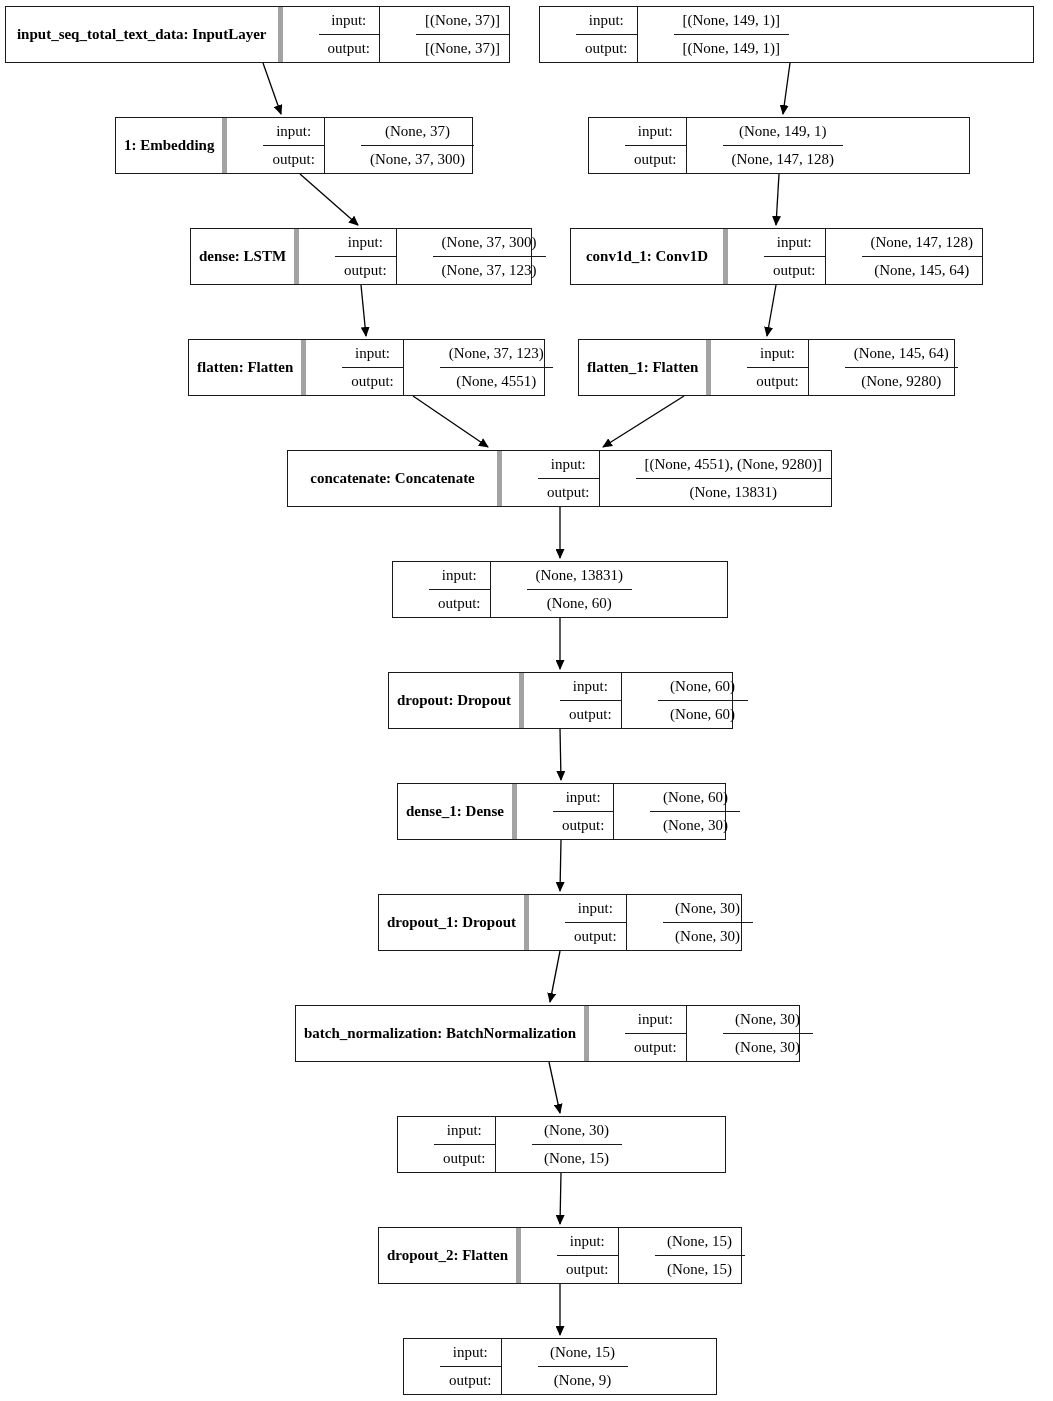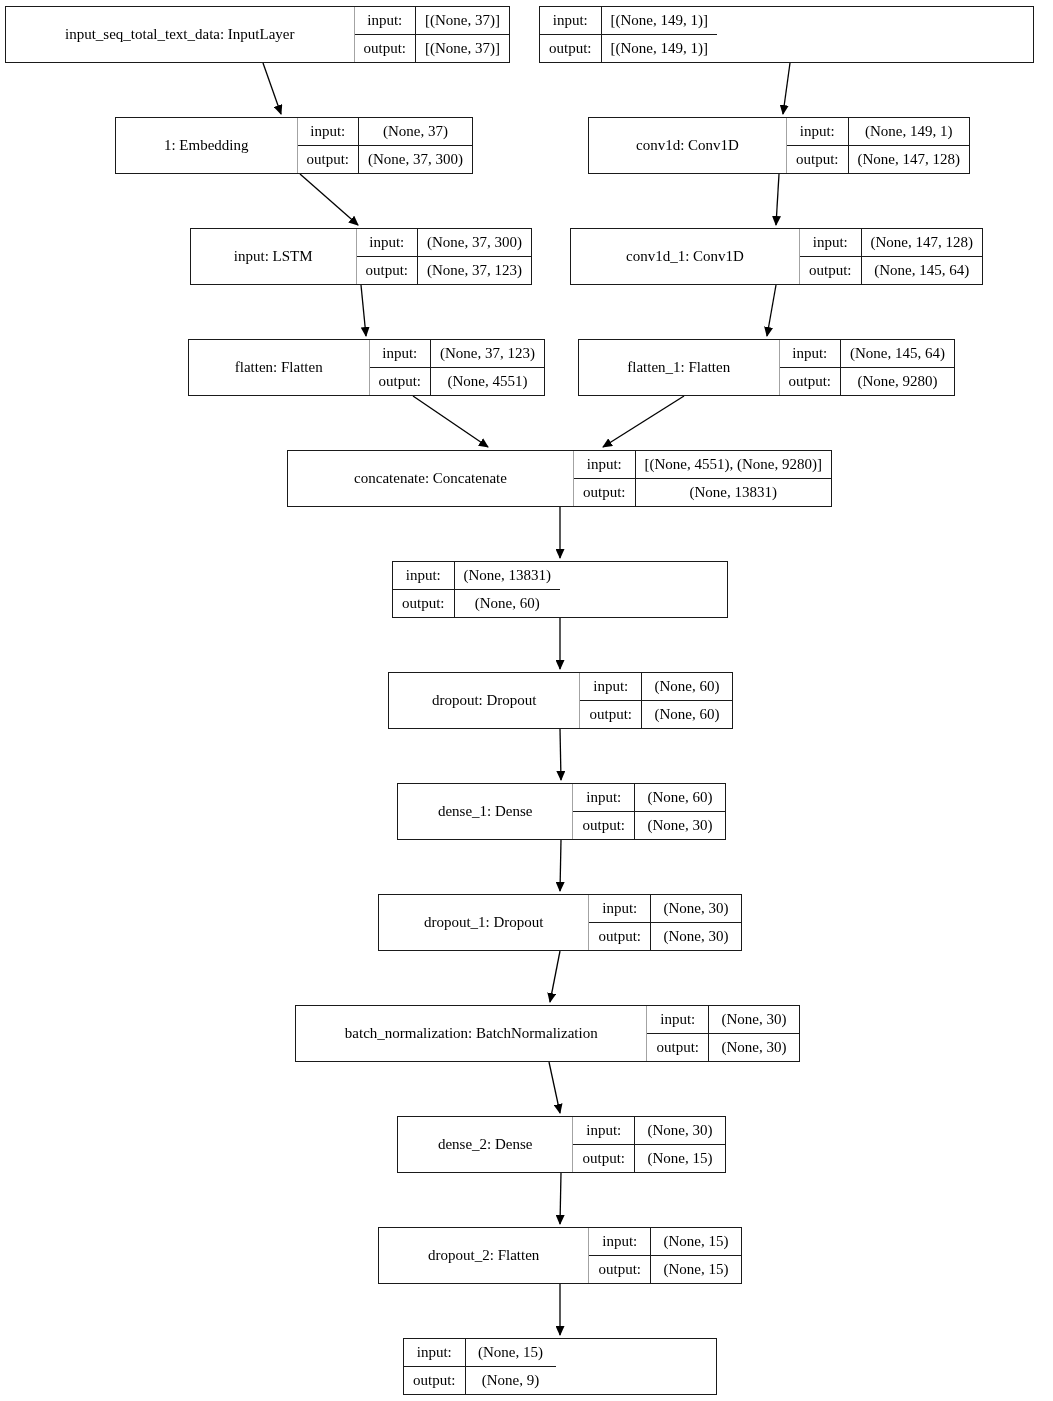--- a/index.html
+++ b/index.html
@@ -25,27 +25,29 @@
     border: 1px solid #1a1a1a;
     background: #ffffff;
     box-sizing: border-box;
   }
   .node .name {
     flex: 1 1 auto;
     display: flex;
     align-items: center;
     justify-content: center;
     padding: 0 8px;
-    border-right: 1px solid #a3a3a3;
+    border-right: 5px solid #a3a3a3;
     white-space: nowrap;
+    font-weight: bold;
   }
   .node .col {
     display: flex;
     flex-direction: column;
     flex: 0 0 auto;
+    padding-left: 36px;
   }
   .node .col.io { border-right: 1px solid #1a1a1a; }
   .node .col .r {
     flex: 1 1 50%;
     display: flex;
     align-items: center;
     justify-content: center;
     padding: 0 9px;
     white-space: nowrap;
   }
@@ -110,33 +112,32 @@
       <div class="r top">input:</div>
       <div class="r">output:</div>
     </div>
     <div class="col shapes">
       <div class="r top">(None, 37)</div>
       <div class="r">(None, 37, 300)</div>
     </div>
   </div>
 
   <div class="node" style="left:588px;top:117px;width:382px;">
-    <div class="name">conv1d: Conv1D</div>
     <div class="col io">
       <div class="r top">input:</div>
       <div class="r">output:</div>
     </div>
     <div class="col shapes">
       <div class="r top">(None, 149, 1)</div>
       <div class="r">(None, 147, 128)</div>
     </div>
   </div>
 
   <div class="node" style="left:190px;top:228px;width:342px;">
-    <div class="name">input: LSTM</div>
+    <div class="name">dense: LSTM</div>
     <div class="col io">
       <div class="r top">input:</div>
       <div class="r">output:</div>
     </div>
     <div class="col shapes">
       <div class="r top">(None, 37, 300)</div>
       <div class="r">(None, 37, 123)</div>
     </div>
   </div>
 
@@ -241,21 +242,20 @@
       <div class="r top">input:</div>
       <div class="r">output:</div>
     </div>
     <div class="col shapes">
       <div class="r top">(None, 30)</div>
       <div class="r">(None, 30)</div>
     </div>
   </div>
 
   <div class="node" style="left:397px;top:1116px;width:329px;">
-    <div class="name">dense_2: Dense</div>
     <div class="col io">
       <div class="r top">input:</div>
       <div class="r">output:</div>
     </div>
     <div class="col shapes">
       <div class="r top">(None, 30)</div>
       <div class="r">(None, 15)</div>
     </div>
   </div>
 

